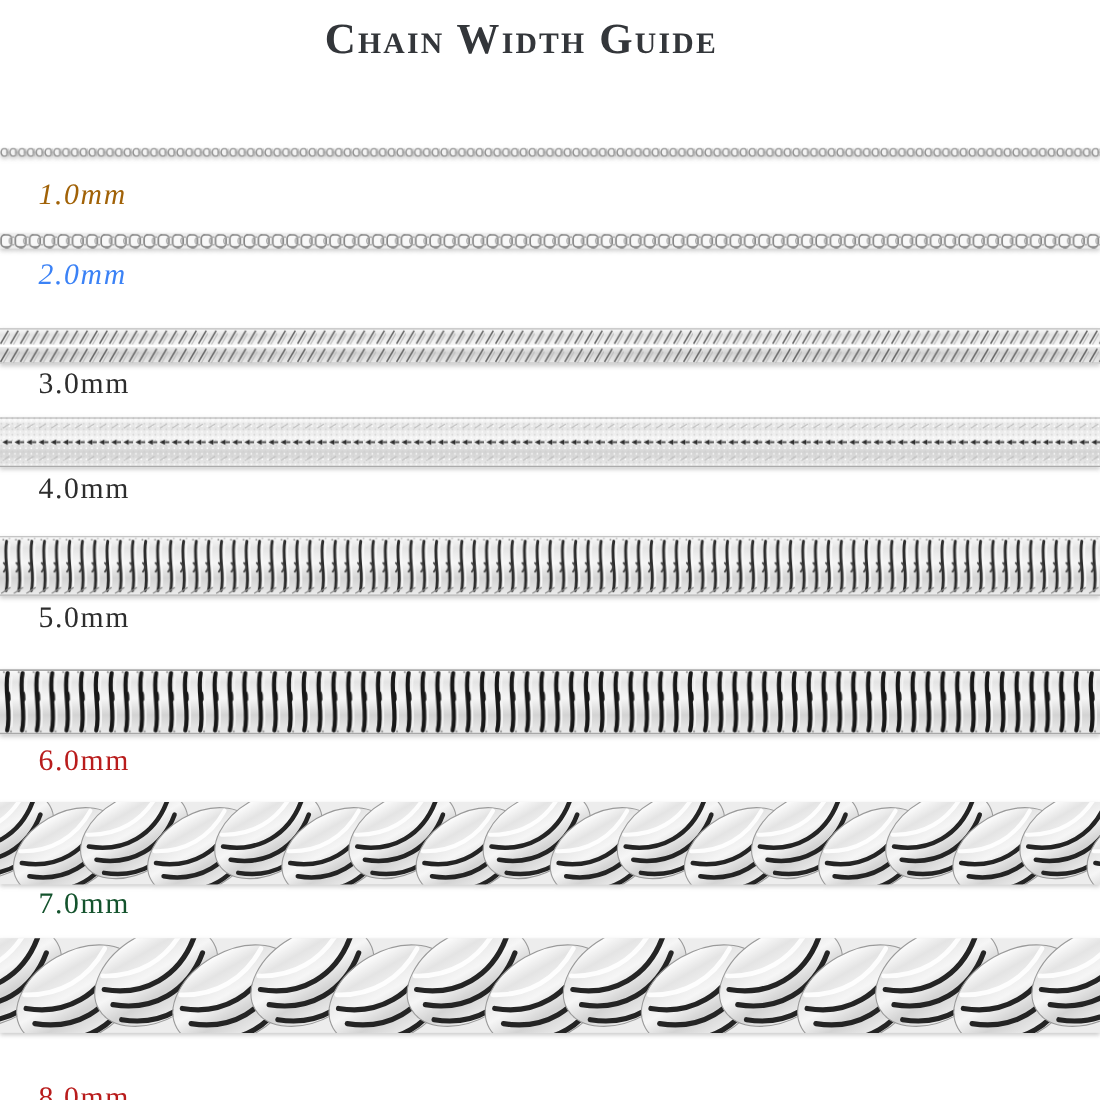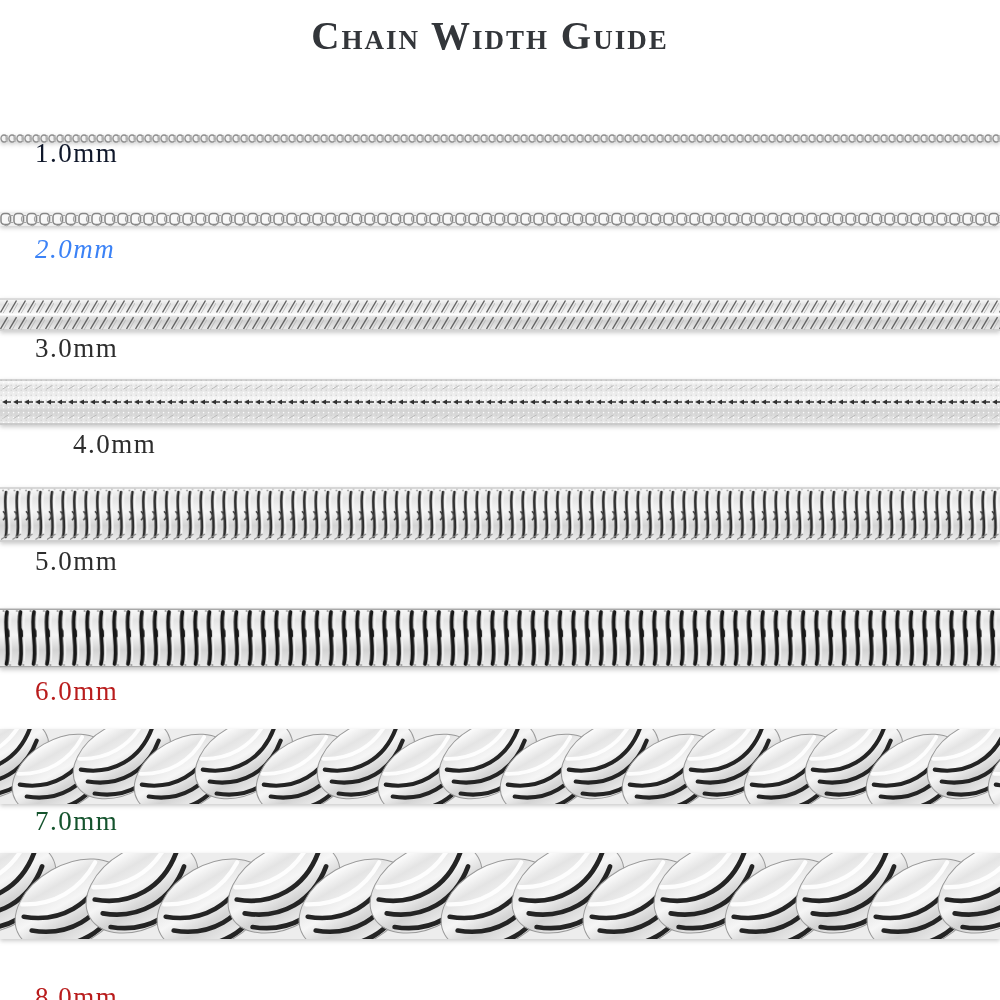--- a/index.html
+++ b/index.html
@@ -8,21 +8,20 @@
     background:#ffffff;
     font-family:"Liberation Serif", serif;
   }
   .page{position:relative;width:1000px;height:1000px;background:#ffffff;}
   .title{
     position:absolute;top:13px;left:0;width:948px;margin:0;
     text-align:center;
     font-variant:small-caps;
     font-size:39px;font-weight:600;letter-spacing:2px;
     color:#33363a;
-    padding-left:16px;
   }
   .chain{
     position:absolute;left:0;width:1000px;
     filter:drop-shadow(0 2px 2px rgba(70,70,70,0.28));
   }
   .chain svg{display:block;}
   .label{
     position:absolute;left:35px;
     font-size:27px;line-height:32px;letter-spacing:1.5px;
     color:#2d2d2d;
@@ -46,21 +45,21 @@
     <stop offset="1" stop-color="#eeeeee"></stop>
               </linearGradient>
               <pattern id="p0" width="8" height="9" patternUnits="userSpaceOnUse">
       <ellipse cx="4" cy="4.5" rx="3" ry="3.5" fill="#f3f3f3" stroke="#8e8e8e" stroke-width="1.3"></ellipse>
       <ellipse cx="8" cy="4.5" rx="2.1" ry="2.7" fill="none" stroke="#b4b4b4" stroke-width="1.1"></ellipse>
     </pattern>
             </defs>
             <rect width="1000" height="9" fill="url(#p0)"></rect>
           </svg>
         </div>
-    <div class="label" style="top: 137px; color: #0f172a;">1.0mm</div>
+    <div class="label" style="top: 160px; color: #a16207; font-style: italic;">1.0mm</div>
   </div>
 
   <div class="row">
     <div class="chain" style="top: 209px; height: 20px;">
           <svg width="1000" height="20" viewBox="0 0 1000 20" preserveAspectRatio="none" style="overflow:hidden">
             <defs>
               <linearGradient id="g1" x1="0" y1="0" x2="0" y2="1">
     <stop offset="0" stop-color="#fdfdfd"></stop>
                 <stop offset="0.2" stop-color="#e4e4e4"></stop>
     <stop offset="0.45" stop-color="#f6f6f6"></stop>
@@ -130,21 +129,21 @@
       <line x1="2.5" y1="39.56" x2="8.5" y2="35.88" stroke="#b9b9b9" stroke-width="1"></line>
     </pattern>
             </defs>
             <rect width="1000" height="46" fill="url(#g3)"></rect>
       <rect width="1000" height="46" fill="url(#d3)" opacity="0.9"></rect>
       <rect width="1000" height="46" fill="url(#p3)"></rect>
       <line x1="0" y1="1" x2="1000" y2="1" stroke="#ababab" stroke-width="1"></line>
       <line x1="0" y1="45" x2="1000" y2="45" stroke="#ababab" stroke-width="1"></line>
           </svg>
         </div>
-    <div class="label" style="top: 428px; color: rgb(45, 45, 45); margin-left: 38px;">4.0mm</div>
+    <div class="label" style="top: 428px; color: rgb(45, 45, 45);">4.0mm</div>
   </div>
 
   <div class="row">
     <div class="chain" style="top: 487px; height: 55px;">
           <svg width="1000" height="55" viewBox="0 0 1000 55" preserveAspectRatio="none" style="overflow:hidden">
             <defs>
               <linearGradient id="g4" x1="0" y1="0" x2="0" y2="1">
     <stop offset="0" stop-color="#fdfdfd"></stop>
                 <stop offset="0.2" stop-color="#e4e4e4"></stop>
     <stop offset="0.45" stop-color="#f6f6f6"></stop>

